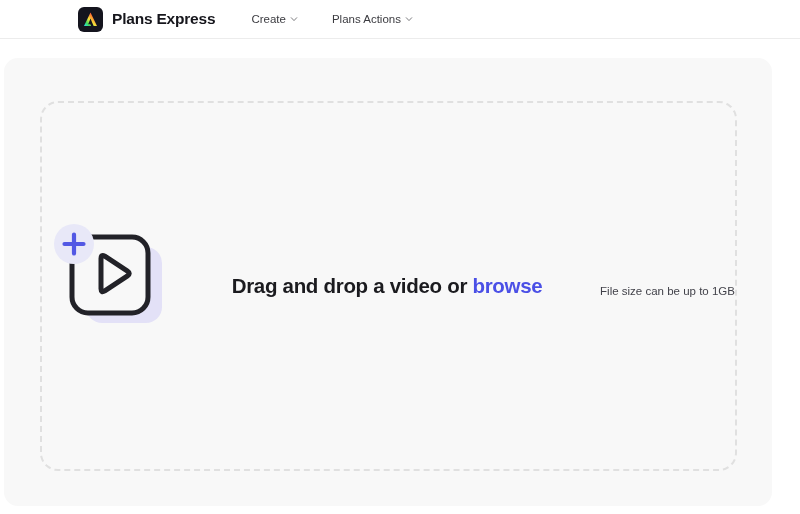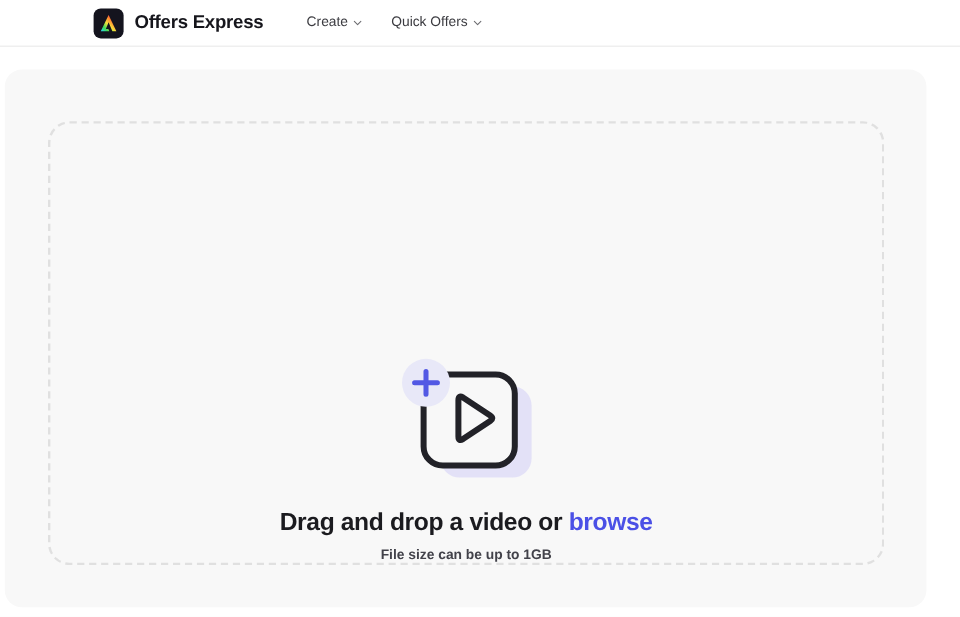--- a/index.html
+++ b/index.html
@@ -45,20 +45,21 @@
     font-weight: bold;
     color: #16161c;
     letter-spacing: -0.2px;
     white-space: nowrap;
   }
 
   .nav {
     display: flex;
     align-items: flex-start;
     margin-left: 24px;
+    gap: 10px;
   }
   .nav-item {
     display: flex;
     align-items: center;
     gap: 4px;
     font-size: 11.5px;
     color: #3b3b40;
     padding: 6px 12px;
     white-space: nowrap;
     cursor: pointer;
@@ -85,23 +86,23 @@
   .dashzone {
     position: absolute;
     left: 36px;
     top: 43px;
     right: 35px;
     bottom: 35px;
     border: 2px dashed #e0e0e0;
     border-radius: 18px;
     box-sizing: border-box;
     display: flex;
-    flex-direction: column;
+    flex-direction: row;
     align-items: center;
-    justify-content: flex-end;
+    justify-content: space-between;
   }
 
   .video-icon {
     width: 126px;
     height: 104px;
     margin-bottom: 22px;
     margin-left: 6px;
   }
 
   .drop-title {
@@ -114,21 +115,20 @@
   }
   .drop-title .browse-link {
     color: #4b50e6;
     cursor: pointer;
   }
   .drop-sub {
     font-size: 11.5px;
     color: #42424a;
     margin: 9px 0 0 0;
     white-space: nowrap;
-    font-weight: bold;
   }
 </style>
 </head>
 <body>
 
 <div class="header">
 
   <div class="brand">
     <span class="brand-logo">
       <svg width="17" height="17" viewBox="0 0 17 17">
@@ -138,34 +138,34 @@
             <stop offset="22%" stop-color="#3ddc5a"></stop>
             <stop offset="45%" stop-color="#f5e03a"></stop>
             <stop offset="68%" stop-color="#ff7a2f"></stop>
             <stop offset="85%" stop-color="#ff2a6d"></stop>
             <stop offset="100%" stop-color="#a63bff"></stop>
           </linearGradient>
         </defs>
         <path d="M8.5 1.6 L15 15 L11.6 15 L8.5 7.6 L6.2 13.2 L8.3 13.2 L9.1 15 L2 15 Z" fill="url(#aeg)"></path>
       </svg>
     </span>
-    <span class="brand-name">Offers Express</span>
+    <span class="brand-name">Plans Express</span>
   </div>
 
   <div class="nav">
 
     <div class="nav-item">
       <span>Create</span>
       <svg class="chev" viewBox="0 0 10 10">
         <path d="M1.6 3.4 L5 7 L8.4 3.4" fill="none" stroke="#3b3b40" stroke-width="1.1" stroke-linecap="round" stroke-linejoin="round"></path>
       </svg>
     </div>
 
     <div class="nav-item">
-      <span>Quick Offers</span>
+      <span>Plans Actions</span>
       <svg class="chev" viewBox="0 0 10 10">
         <path d="M1.6 3.4 L5 7 L8.4 3.4" fill="none" stroke="#3b3b40" stroke-width="1.1" stroke-linecap="round" stroke-linejoin="round"></path>
       </svg>
     </div>
 
 
 
 
   </div>
 </div>

